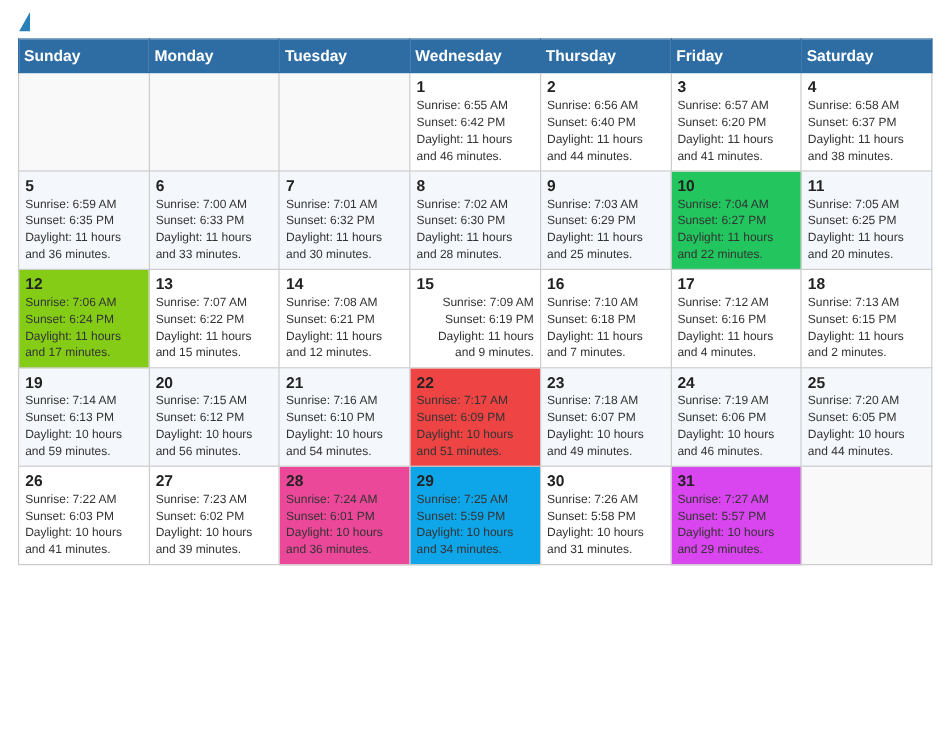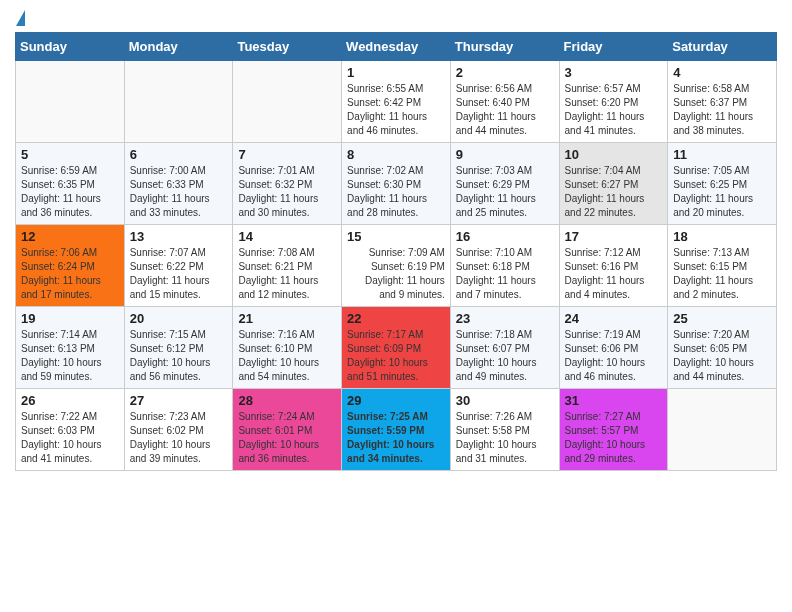--- a/index.html
+++ b/index.html
@@ -204,37 +204,37 @@
 Daylight: 11 hours
 and 28 minutes.</div>
           </td>
           <td style="background: rgb(244, 247, 251);">
             <span class="day-number">9</span>
             <div class="day-info" style="white-space: pre-line;">Sunrise: 7:03 AM
 Sunset: 6:29 PM
 Daylight: 11 hours
 and 25 minutes.</div>
           </td>
-          <td style="background: #e5e5e5;">
+          <td style="background: #22c55e;">
             <span class="day-number">10</span>
             <div class="day-info" style="white-space: pre-line;">Sunrise: 7:04 AM
 Sunset: 6:27 PM
 Daylight: 11 hours
 and 22 minutes.</div>
           </td>
           <td style="background: rgb(244, 247, 251);">
             <span class="day-number">11</span>
             <div class="day-info" style="white-space: pre-line;">Sunrise: 7:05 AM
 Sunset: 6:25 PM
 Daylight: 11 hours
 and 20 minutes.</div>
           </td>
         </tr>
         <tr>
-          <td style="background: #f97316;">
+          <td style="background: #84cc16;">
             <span class="day-number">12</span>
             <div class="day-info" style="white-space: pre-line;">Sunrise: 7:06 AM
 Sunset: 6:24 PM
 Daylight: 11 hours
 and 17 minutes.</div>
           </td>
           <td style="background: rgb(255, 255, 255);">
             <span class="day-number">13</span>
             <div class="day-info" style="white-space: pre-line;">Sunrise: 7:07 AM
 Sunset: 6:22 PM
@@ -345,21 +345,21 @@
           </td>
           <td style="background: #ec4899;">
             <span class="day-number">28</span>
             <div class="day-info" style="white-space: pre-line;">Sunrise: 7:24 AM
 Sunset: 6:01 PM
 Daylight: 10 hours
 and 36 minutes.</div>
           </td>
           <td style="background: #0ea5e9;">
             <span class="day-number">29</span>
-            <div class="day-info" style="white-space: pre-line; font-weight: bold;">Sunrise: 7:25 AM
+            <div class="day-info" style="white-space: pre-line;">Sunrise: 7:25 AM
 Sunset: 5:59 PM
 Daylight: 10 hours
 and 34 minutes.</div>
           </td>
           <td style="background: rgb(255, 255, 255);">
             <span class="day-number">30</span>
             <div class="day-info" style="white-space: pre-line;">Sunrise: 7:26 AM
 Sunset: 5:58 PM
 Daylight: 10 hours
 and 31 minutes.</div>

